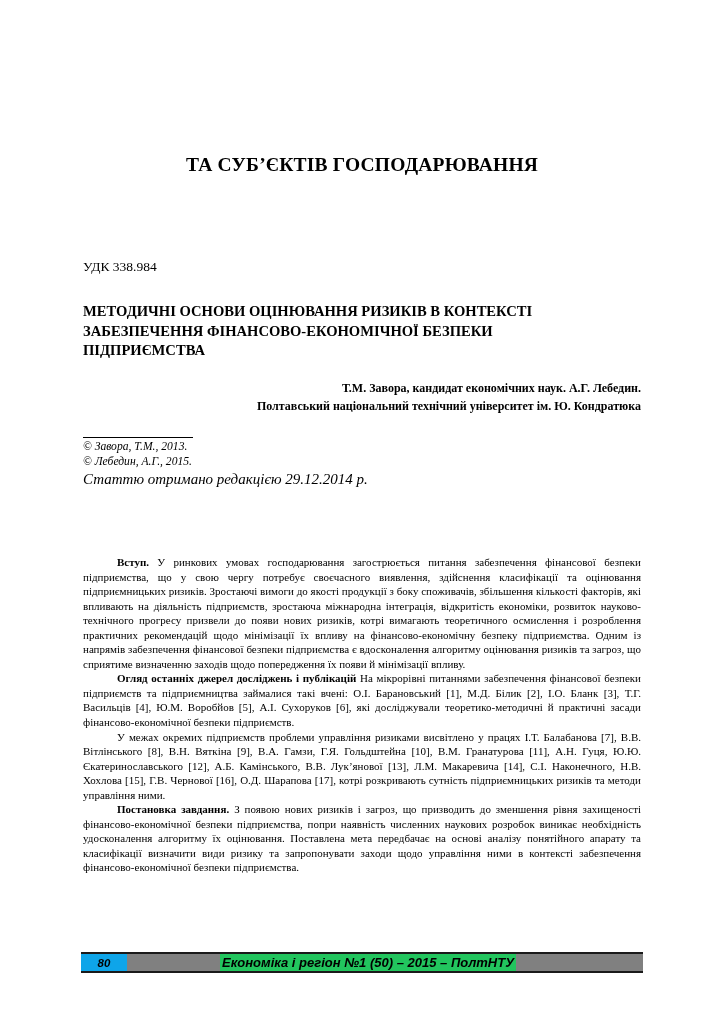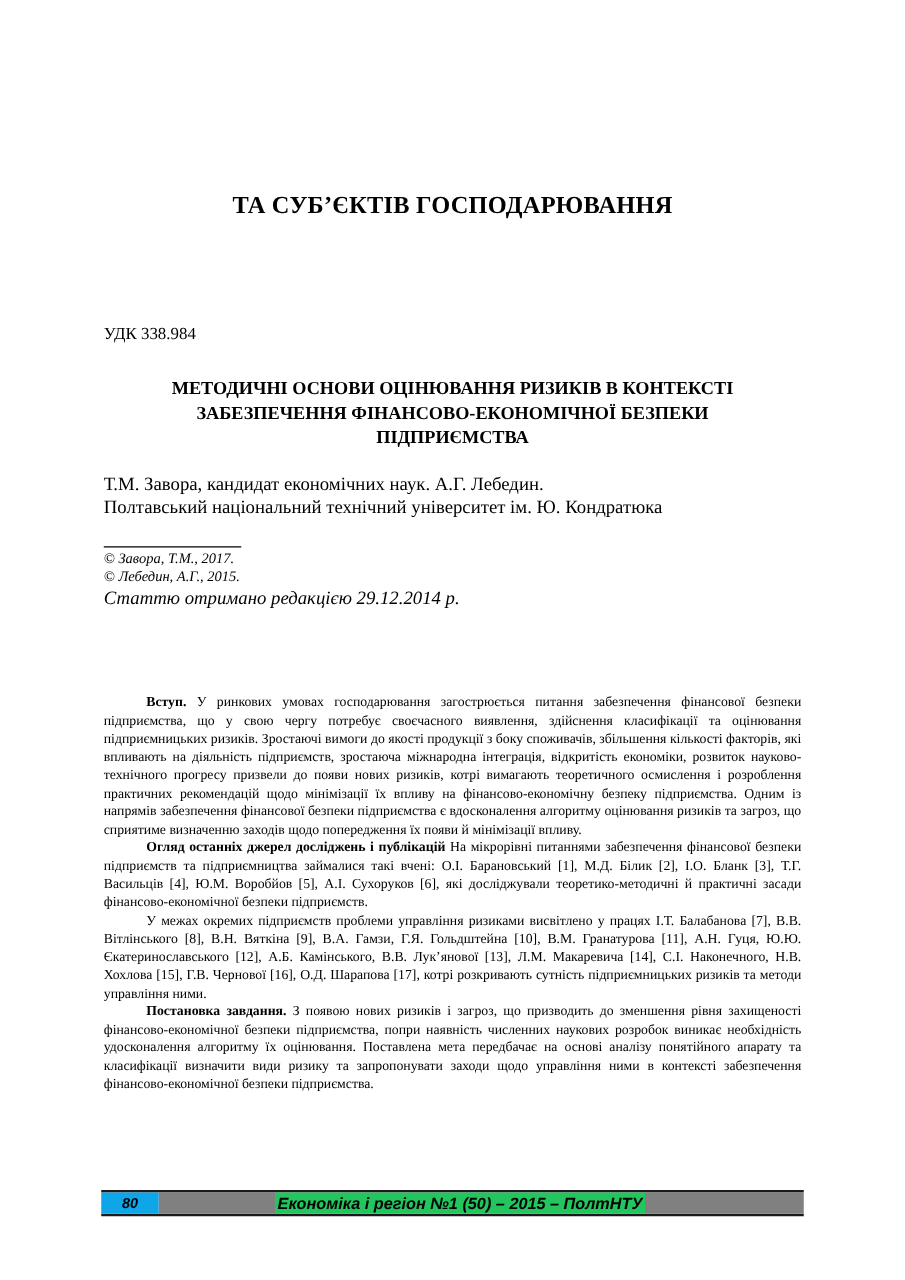--- a/index.html
+++ b/index.html
@@ -45,36 +45,36 @@
     font-size: 13.5px;
     line-height: 16px;
   }
 
   
   .article-title {
     position: absolute;
     left: 83px;
     top: 302px;
     width: 558px;
-    text-align: center;
+    text-align: left;
     font-weight: bold;
     font-size: 14.6px;
     line-height: 19.5px;
   }
   .article-title div { white-space: nowrap; }
 
   
   .authors {
     position: absolute;
     left: 83px;
     top: 380px;
     width: 558px;
-    text-align: left;
-    font-weight: normal;
-    font-size: 15px;
+    text-align: right;
+    font-weight: bold;
+    font-size: 12px;
     line-height: 17.5px;
   }
   .authors div { white-space: nowrap; }
 
   
   .cp-rule {
     position: absolute;
     left: 83px;
     top: 437px;
     width: 110px;
@@ -179,21 +179,21 @@
     <div>ПІДПРИЄМСТВА</div>
   </div>
 
   <div class="authors">
     <div>Т.М. Завора, кандидат економічних наук. А.Г. Лебедин.</div>
     <div>Полтавський національний технічний університет ім. Ю. Кондратюка</div>
   </div>
 
   <div class="cp-rule"></div>
   <div class="copyright">
-    <div>© Завора, Т.М., 2017.</div>
+    <div>© Завора, Т.М., 2013.</div>
     <div>© Лебедин, А.Г., 2015.</div>
   </div>
 
   <div class="received">Статтю отримано редакцією 29.12.2014 р.</div>
 
   <div class="body">
     <p><span class="run-in">Вступ.</span><span> У ринкових умовах господарювання загострюється питання забезпечення фінансової безпеки підприємства, що у свою чергу потребує своєчасного виявлення, здійснення класифікації та оцінювання підприємницьких ризиків. Зростаючі вимоги до якості продукції з боку споживачів, збільшення кількості факторів, які впливають на діяльність підприємств, зростаюча міжнародна інтеграція, відкритість економіки, розвиток науково-технічного прогресу призвели до появи нових ризиків, котрі вимагають теоретичного осмислення і розроблення практичних рекомендацій щодо мінімізації їх впливу на фінансово-економічну безпеку підприємства. Одним із напрямів забезпечення фінансової безпеки підприємства є вдосконалення алгоритму оцінювання ризиків та загроз, що сприятиме визначенню заходів щодо попередження їх появи й мінімізації впливу.</span></p>
     <p><span class="run-in">Огляд останніх джерел досліджень і публікацій</span><span> На мікрорівні питаннями забезпечення фінансової безпеки підприємств та підприємництва займалися такі вчені: О.І. Барановський [1], М.Д. Білик [2], І.О. Бланк [3], Т.Г. Васильців [4], Ю.М. Воробйов [5], А.І. Сухоруков [6], які досліджували теоретико-методичні й практичні засади фінансово-економічної безпеки підприємств.</span></p>
     <p>У межах окремих підприємств проблеми управління ризиками висвітлено у працях І.Т. Балабанова [7], В.В. Вітлінського [8], В.Н. Вяткіна [9], В.А. Гамзи, Г.Я. Гольдштейна [10], В.М. Гранатурова [11], А.Н. Гуця, Ю.Ю. Єкатеринославського [12], А.Б. Камінського, В.В. Лук’янової [13], Л.М. Макаревича [14], С.І. Наконечного, Н.В. Хохлова [15], Г.В. Чернової [16], О.Д. Шарапова [17], котрі розкривають сутність підприємницьких ризиків та методи управління ними.</p>
     <p><span class="run-in">Постановка завдання.</span><span> З появою нових ризиків і загроз, що призводить до зменшення рівня захищеності фінансово-економічної безпеки підприємства, попри наявність численних наукових розробок виникає необхідність удосконалення алгоритму їх оцінювання. Поставлена мета передбачає на основі аналізу понятійного апарату та класифікації визначити види ризику та запропонувати заходи щодо управління ними в контексті забезпечення фінансово-економічної безпеки підприємства.</span></p>

